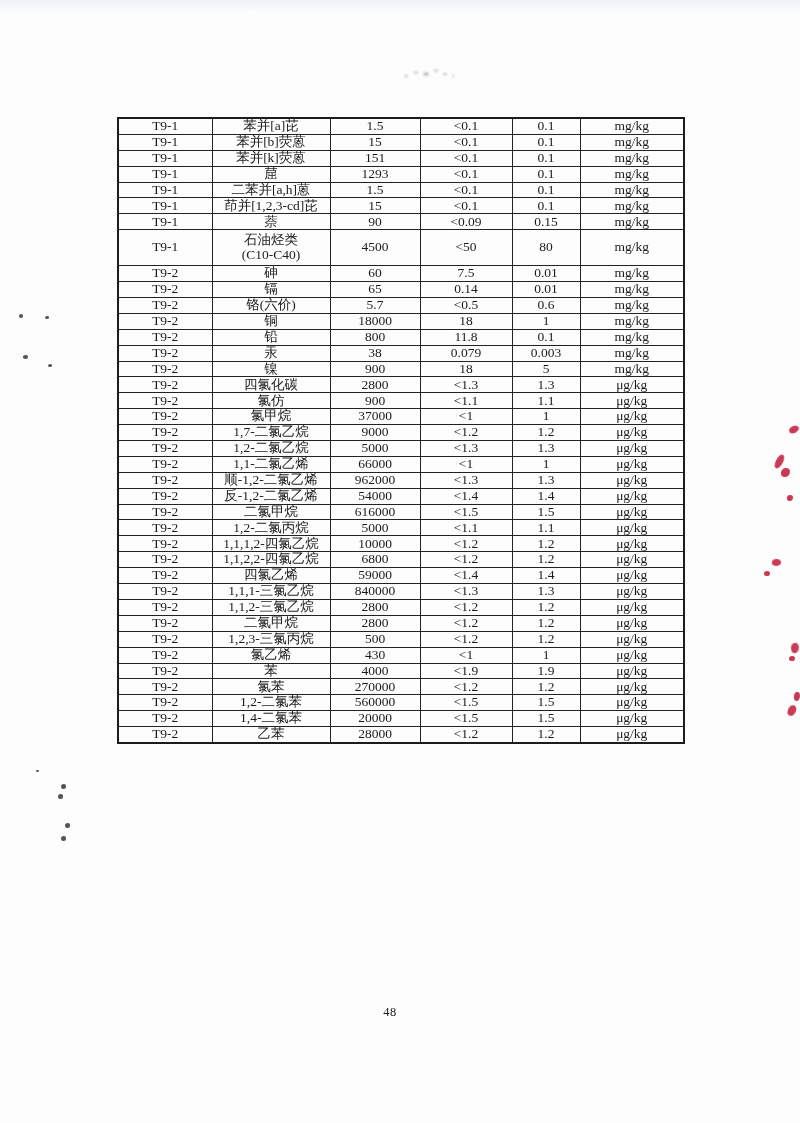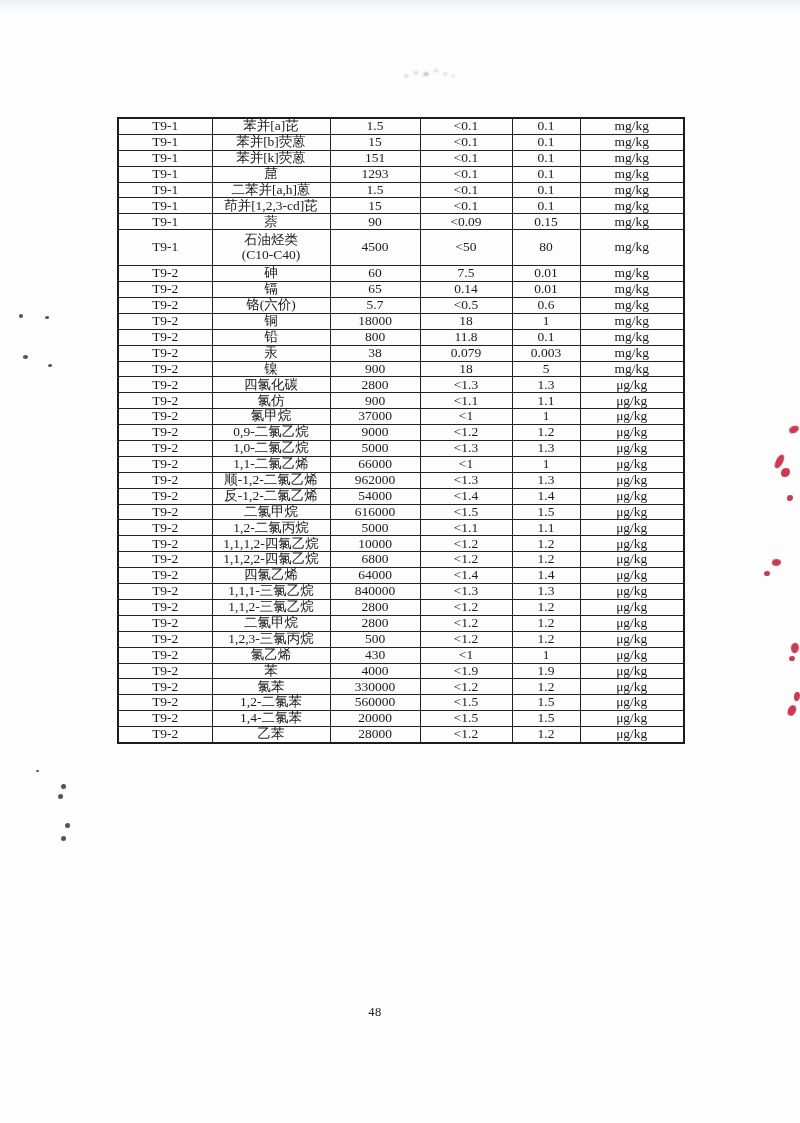--- a/index.html
+++ b/index.html
@@ -31,21 +31,21 @@
     text-align: center; vertical-align: middle;
     font-size: 13.5px; line-height: 1.08;
     padding: 0 2px;
     white-space: pre-line;
     overflow: hidden;
   }
   tr.row-tall { height: 36px; }
 
   
   .page-number {
-    position: absolute; left: 100px; top: 1005px; width: 550px;
+    position: absolute; left: 115px; top: 1005px; width: 550px;
     text-align: center; font-size: 12.5px; letter-spacing: 0.5px;
   }
 
   
   .top-smudge {
     position: absolute; left: 398px; top: 66px; width: 62px; height: 15px;
     transform: rotate(-3deg);
     filter: blur(0.8px);
     opacity: 0.55;
     background:
@@ -223,29 +223,29 @@
         <tr>
           <td>T9-2</td>
           <td>氯甲烷</td>
           <td>37000</td>
           <td>&lt;1</td>
           <td>1</td>
           <td>μg/kg</td>
         </tr>
         <tr>
           <td>T9-2</td>
-          <td>0,9-二氯乙烷</td>
+          <td>1,7-二氯乙烷</td>
           <td>9000</td>
           <td>&lt;1.2</td>
           <td>1.2</td>
           <td>μg/kg</td>
         </tr>
         <tr>
           <td>T9-2</td>
-          <td>1,0-二氯乙烷</td>
+          <td>1,2-二氯乙烷</td>
           <td>5000</td>
           <td>&lt;1.3</td>
           <td>1.3</td>
           <td>μg/kg</td>
         </tr>
         <tr>
           <td>T9-2</td>
           <td>1,1-二氯乙烯</td>
           <td>66000</td>
           <td>&lt;1</td>
@@ -296,21 +296,21 @@
           <td>T9-2</td>
           <td>1,1,2,2-四氯乙烷</td>
           <td>6800</td>
           <td>&lt;1.2</td>
           <td>1.2</td>
           <td>μg/kg</td>
         </tr>
         <tr>
           <td>T9-2</td>
           <td>四氯乙烯</td>
-          <td>64000</td>
+          <td>59000</td>
           <td>&lt;1.4</td>
           <td>1.4</td>
           <td>μg/kg</td>
         </tr>
         <tr>
           <td>T9-2</td>
           <td>1,1,1-三氯乙烷</td>
           <td>840000</td>
           <td>&lt;1.3</td>
           <td>1.3</td>
@@ -352,21 +352,21 @@
           <td>T9-2</td>
           <td>苯</td>
           <td>4000</td>
           <td>&lt;1.9</td>
           <td>1.9</td>
           <td>μg/kg</td>
         </tr>
         <tr>
           <td>T9-2</td>
           <td>氯苯</td>
-          <td>330000</td>
+          <td>270000</td>
           <td>&lt;1.2</td>
           <td>1.2</td>
           <td>μg/kg</td>
         </tr>
         <tr>
           <td>T9-2</td>
           <td>1,2-二氯苯</td>
           <td>560000</td>
           <td>&lt;1.5</td>
           <td>1.5</td>

